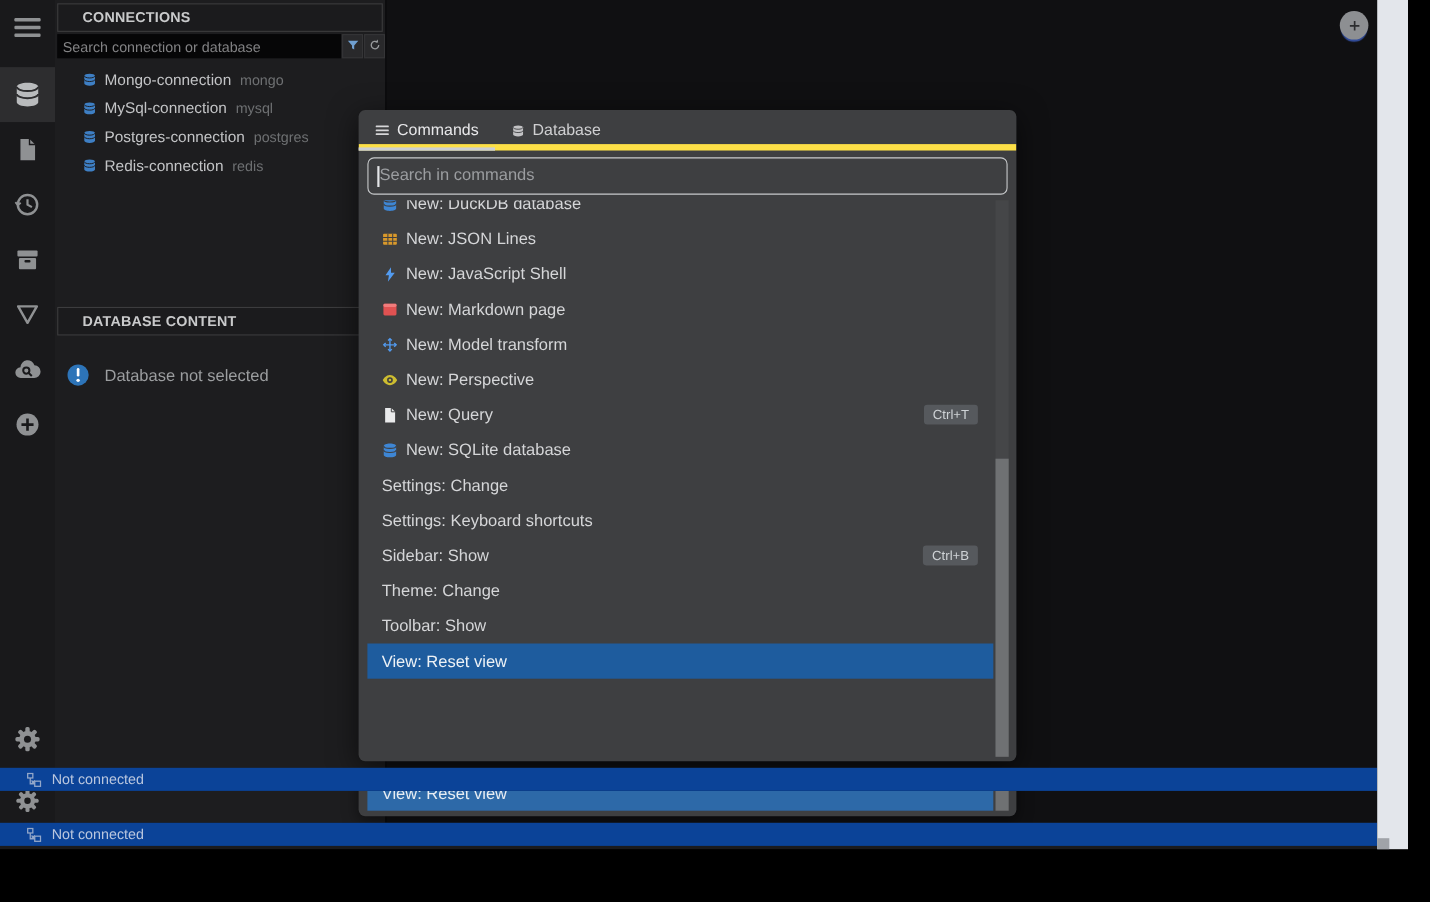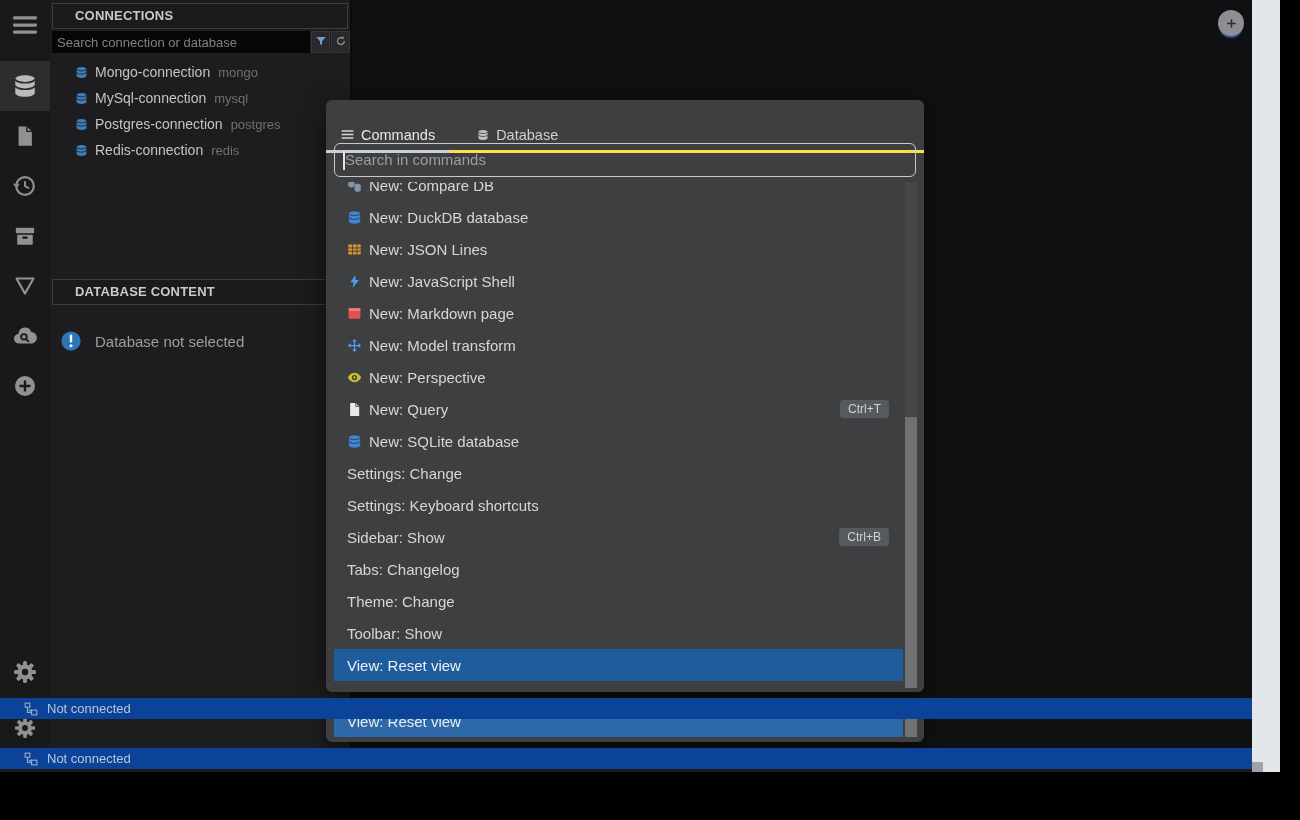--- a/index.html
+++ b/index.html
@@ -30,21 +30,21 @@
   .empty-row .txt { color:#9c9ea0; font-size:15px; margin-left:13px;text-align:right; }
 
   
   .main { position:absolute; left:352px; top:0; width:900px; height:698px; background:#101012; }
   .newtab-btn { position:absolute; left:1218px; top:10px; width:26px; height:26px; border-radius:50%; background:#8d8f92; border:none; cursor:pointer;
                 display:flex; align-items:center; justify-content:center; box-shadow:0 3px 1px -1px rgba(63,99,204,.75); }
 
   
   .modal { position:absolute; left:326px; top:100px; width:598px; height:592px; background:#3e3f41; border-radius:6px;
            box-shadow:0 6px 26px rgba(0,0,0,.55); }
-  .modal-header { position:absolute; left:0; top:16px; width:100%; height:37px; border-bottom:3px solid #fde047; display:flex; border-radius:6px 6px 0 0;gap:12px; }
+  .modal-header { position:absolute; left:0; top:0; width:100%; height:37px; border-bottom:6px solid #fde047; display:flex; border-radius:6px 6px 0 0; }
   .tab { display:flex; align-items:center; gap:7px; padding:0 15px; font-size:14.5px; color:#cfcfd1; cursor:pointer; height:37px; }
   .tab.active { color:#e8e8ea; border-bottom:3px solid #ccd0d4; padding-top:3px; }
   .modal-search { position:absolute; left:8px; top:43px; width:582px; height:34px; border:1.5px solid #c8cacc; border-radius:6px; background:transparent; }
   .modal-search input { position:absolute; left:10px; top:0; width:560px; height:31px; background:transparent; border:none; outline:none; color:#e0e0e0; font-size:15px; font-family:Liberation Sans, sans-serif; }
   .modal-search input::placeholder { color:#9b9da0; }
   .caret { position:absolute; left:8px; top:7px; width:1.5px; height:19px; background:#e4e6e8; }
   .cmd-list { position:absolute; left:0; top:82px; width:598px; height:510px; overflow:hidden; }
   .cmd-row { position:relative; margin-left:8px; width:569px; height:32px; display:flex; align-items:center; padding-left:13px; color:#d5d6d8; font-size:15px; cursor:pointer; }
   .cmd-row:first-child { margin-top:-13px; }
   .cmd-row.selected { background:var(--sel-blue); color:#eef2f6; }
@@ -270,29 +270,20 @@
         </div>
       </div>
       <div class="modal-search">
         <div class="caret"></div>
         <input placeholder="Search in commands" style="">
       </div>
       <div class="cmd-list" id="cmd-list">
           <div class="cmd-row">
             <span class="ic">
               <svg width="15" height="15" viewBox="0 0 24 24">
-                <path d="M2 4.5C2 3.1 4.2 2 7 2s5 1.1 5 2.5v8C12 13.9 9.8 15 7 15s-5-1.1-5-2.5z" fill="#8095aa"></path>
-                <path d="M12 11.5c0-1.4 2.2-2.5 5-2.5s5 1.1 5 2.5v8c0 1.4-2.2 2.5-5 2.5s-5-1.1-5-2.5z" fill="#8095aa"></path>
-              </svg>
-            </span>
-            <span class="lbl">New: Compare DB</span>
-          </div>
-          <div class="cmd-row">
-            <span class="ic">
-              <svg width="15" height="15" viewBox="0 0 24 24">
                 <path d="M3 5.5C3 3.6 7 2 12 2s9 1.6 9 3.5v13C21 20.4 17 22 12 22s-9-1.6-9-3.5z" fill="#3e86d4"></path>
                 <path d="M3 5.5C3 7.4 7 9 12 9s9-1.6 9-3.5M3 11.5C3 13.4 7 15 12 15s9-1.6 9-3.5" stroke="#3e3f41" stroke-width="1.6" fill="none"></path>
               </svg>
             </span>
             <span class="lbl">New: DuckDB database</span>
           </div>
           <div class="cmd-row">
             <span class="ic">
               <svg width="15" height="15" viewBox="0 0 24 24">
                 <rect x="2" y="4" width="20" height="16" rx="1.5" fill="#d9992b"></rect>
@@ -360,23 +351,20 @@
           </div>
           <div class="cmd-row noicon">
             <span class="lbl">Settings: Change</span>
           </div>
           <div class="cmd-row noicon">
             <span class="lbl">Settings: Keyboard shortcuts</span>
           </div>
           <div class="cmd-row noicon">
             <span class="lbl">Sidebar: Show</span>
             <span class="badge">Ctrl+B</span>
-          </div>
-          <div class="cmd-row noicon">
-            <span class="lbl">Tabs: Changelog</span>
           </div>
           <div class="cmd-row noicon">
             <span class="lbl">Theme: Change</span>
           </div>
           <div class="cmd-row noicon">
             <span class="lbl">Toolbar: Show</span>
           </div>
           <div class="cmd-row selected noicon">
             <span class="lbl">View: Reset view</span>
           </div>

